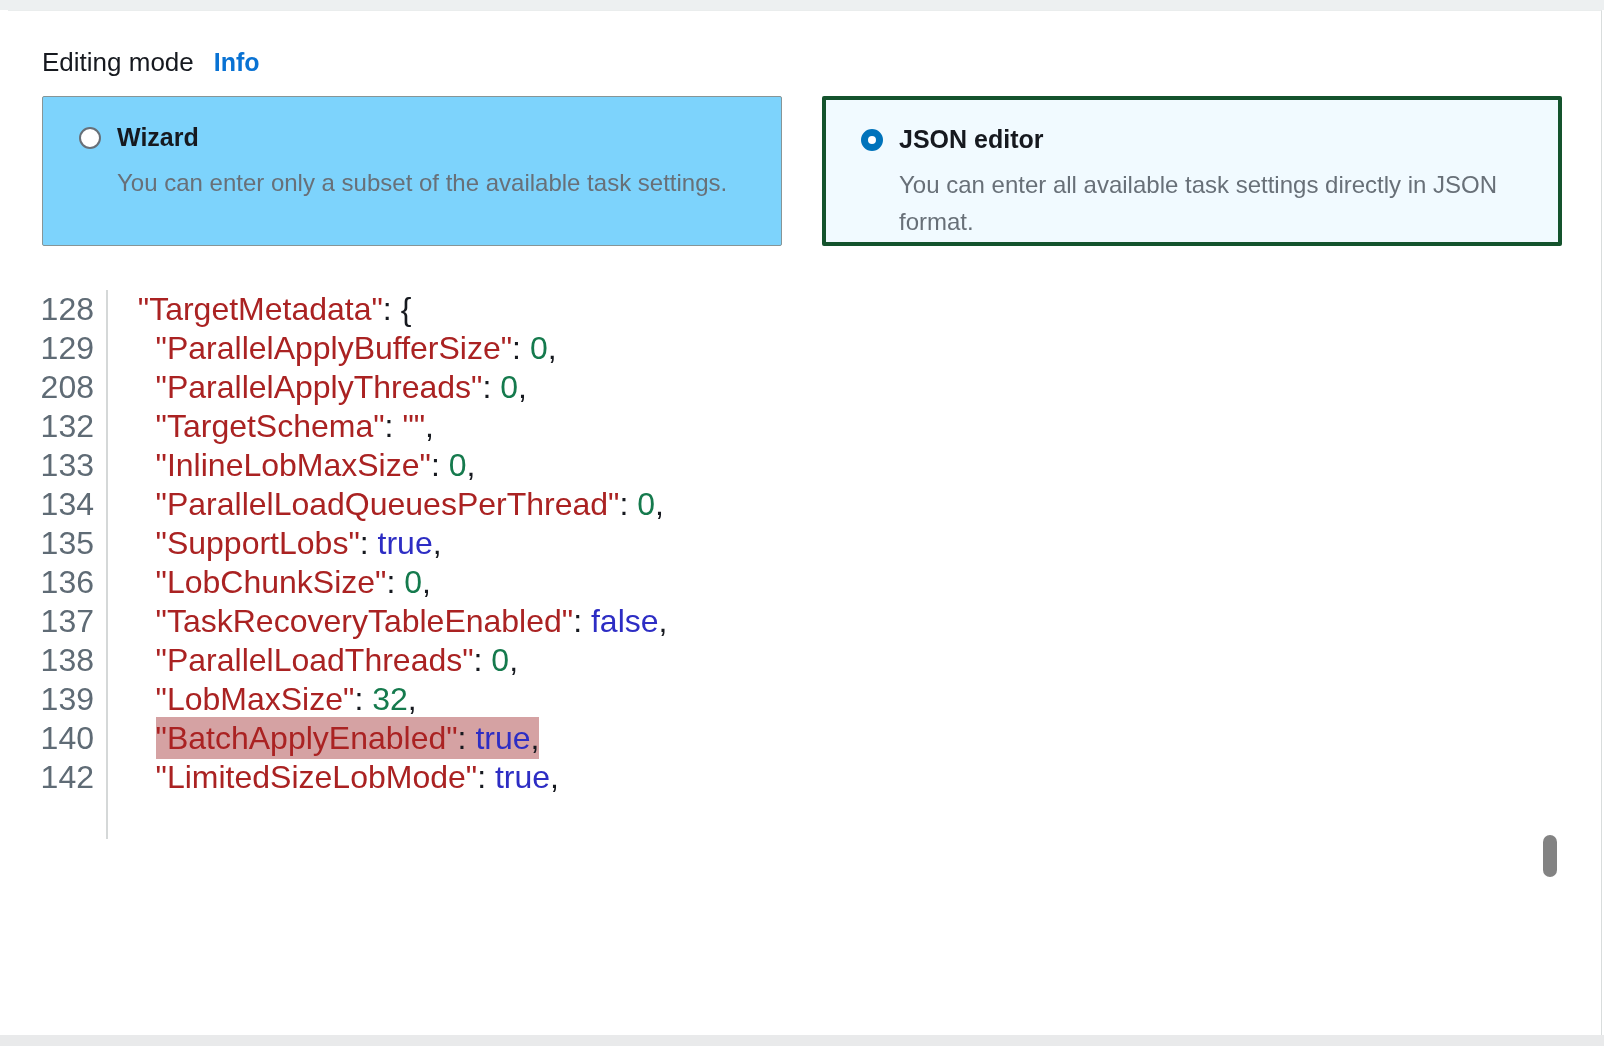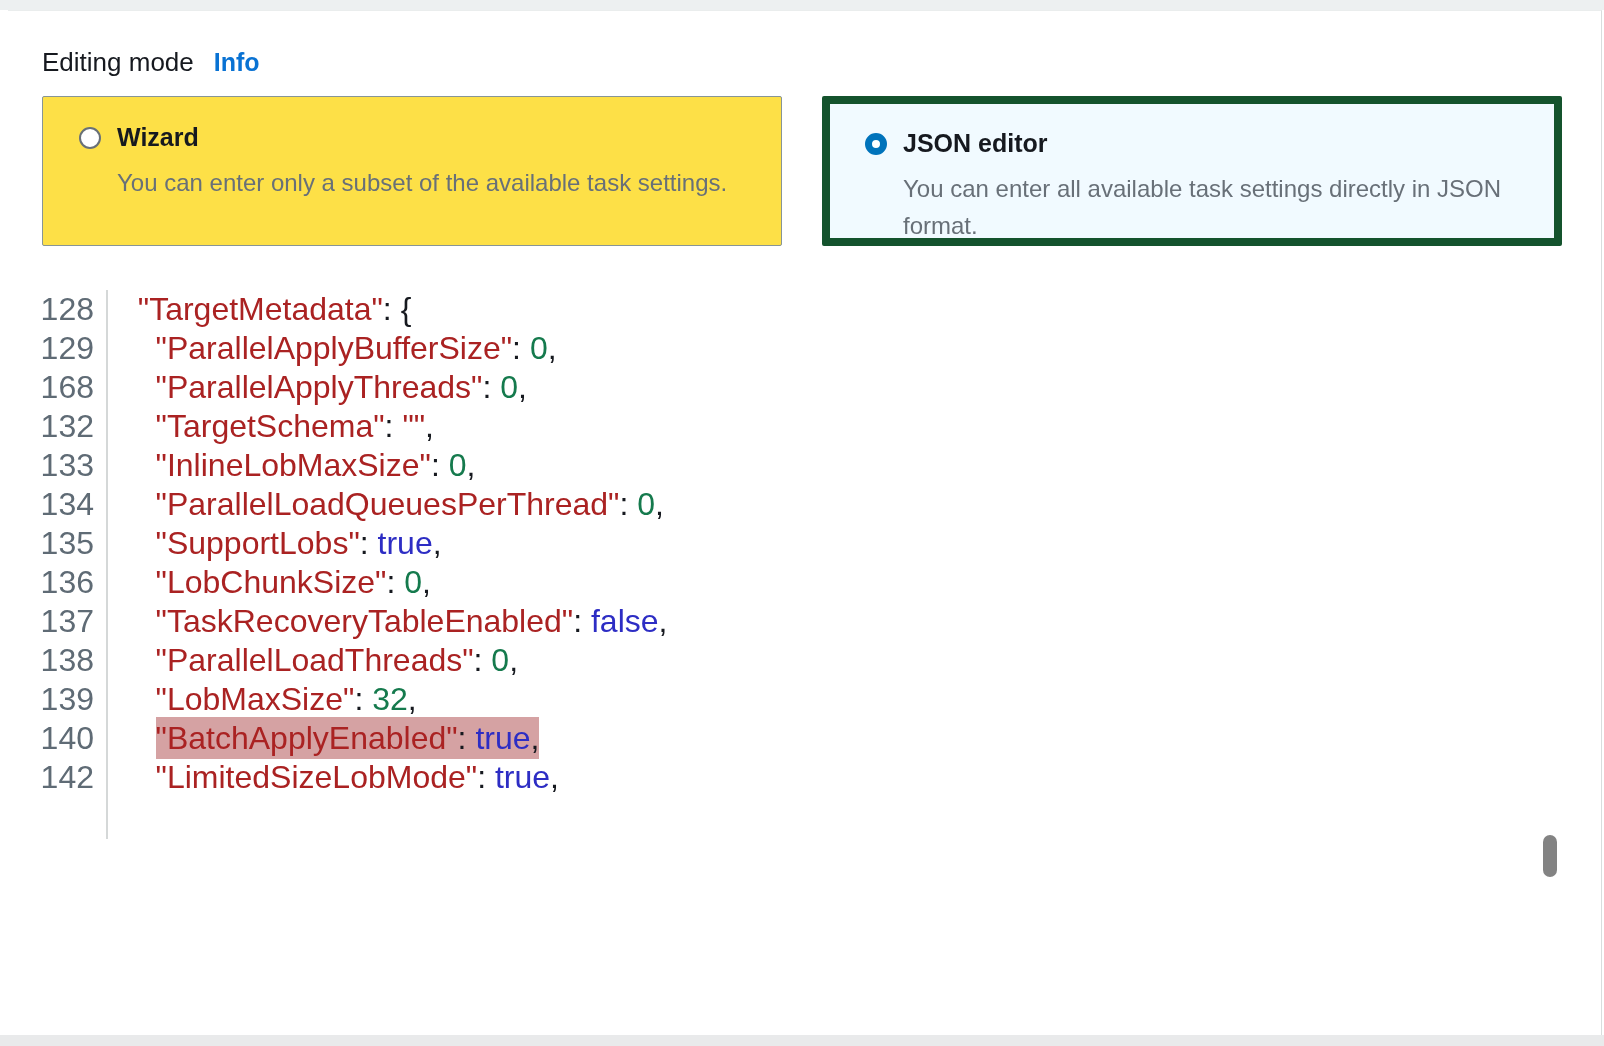--- a/index.html
+++ b/index.html
@@ -16,23 +16,23 @@
     display: flex; align-items: center; padding: 0 34px; }
   .card-title { font-size: 31px; font-weight: 700; color: #16191f; letter-spacing: -0.2px; }
 
   .card-body { padding: 36px 0 0 34px; }
 
   .editing-row { display: flex; align-items: center; gap: 20px; }
   .editing-label { font-size: 26px; color: #16191f; }
   .info-link { font-size: 25px; font-weight: 700; color: #0972d3; cursor: pointer; text-decoration: none; }
 
   .tiles { display: flex; gap: 40px; margin-top: 18px; }
-  .tile { width: 740px; height: 150px; background: #fde047; border: 1px solid #879596;
+  .tile { width: 740px; height: 150px; background: #7dd3fc; border: 1px solid #879596;
     border-radius: 2px; padding: 26px 24px 0 36px; cursor: pointer; }
-  .tile.selected { border: 8px solid #14532d; background: #f1faff; padding: 25px 34px 0 35px; }
+  .tile.selected { border: 4px solid #14532d; background: #f1faff; padding: 25px 34px 0 35px; }
 
   .tile-head { display: flex; align-items: center; gap: 16px; }
   .radio { width: 22px; height: 22px; border-radius: 50%; background: #ffffff;
     border: 2px solid #687078; flex: none; }
   .radio.checked { border: 7px solid #0073bb; }
   .tile-label { font-size: 25px; font-weight: 700; color: #16191f; }
   .tile-desc { margin: 12px 0 0 38px; width: 665px; font-size: 24px; line-height: 37px; color: #687078; }
 
   .code-area { margin-top: 44px; font-family: Liberation Sans, sans-serif;
     font-size: 32px; line-height: 39px; color: #16191f; }
@@ -93,21 +93,21 @@
     <div>
         <div class="code-line">
           <div class="gutter">128</div>
           <div class="line-text"><span class="tok-punct">  </span><span><span class="tok-key">"TargetMetadata"</span><span class="tok-punct">: {</span></span></div>
         </div>
         <div class="code-line">
           <div class="gutter">129</div>
           <div class="line-text"><span class="tok-punct">    </span><span><span class="tok-key">"ParallelApplyBufferSize"</span><span class="tok-punct">: </span><span class="tok-num">0</span><span class="tok-punct">,</span></span></div>
         </div>
         <div class="code-line">
-          <div class="gutter">168</div>
+          <div class="gutter">208</div>
           <div class="line-text"><span class="tok-punct">    </span><span><span class="tok-key">"ParallelApplyThreads"</span><span class="tok-punct">: </span><span class="tok-num">0</span><span class="tok-punct">,</span></span></div>
         </div>
         <div class="code-line">
           <div class="gutter">132</div>
           <div class="line-text"><span class="tok-punct">    </span><span><span class="tok-key">"TargetSchema"</span><span class="tok-punct">: </span><span class="tok-str">""</span><span class="tok-punct">,</span></span></div>
         </div>
         <div class="code-line">
           <div class="gutter">133</div>
           <div class="line-text"><span class="tok-punct">    </span><span><span class="tok-key">"InlineLobMaxSize"</span><span class="tok-punct">: </span><span class="tok-num">0</span><span class="tok-punct">,</span></span></div>
         </div>

